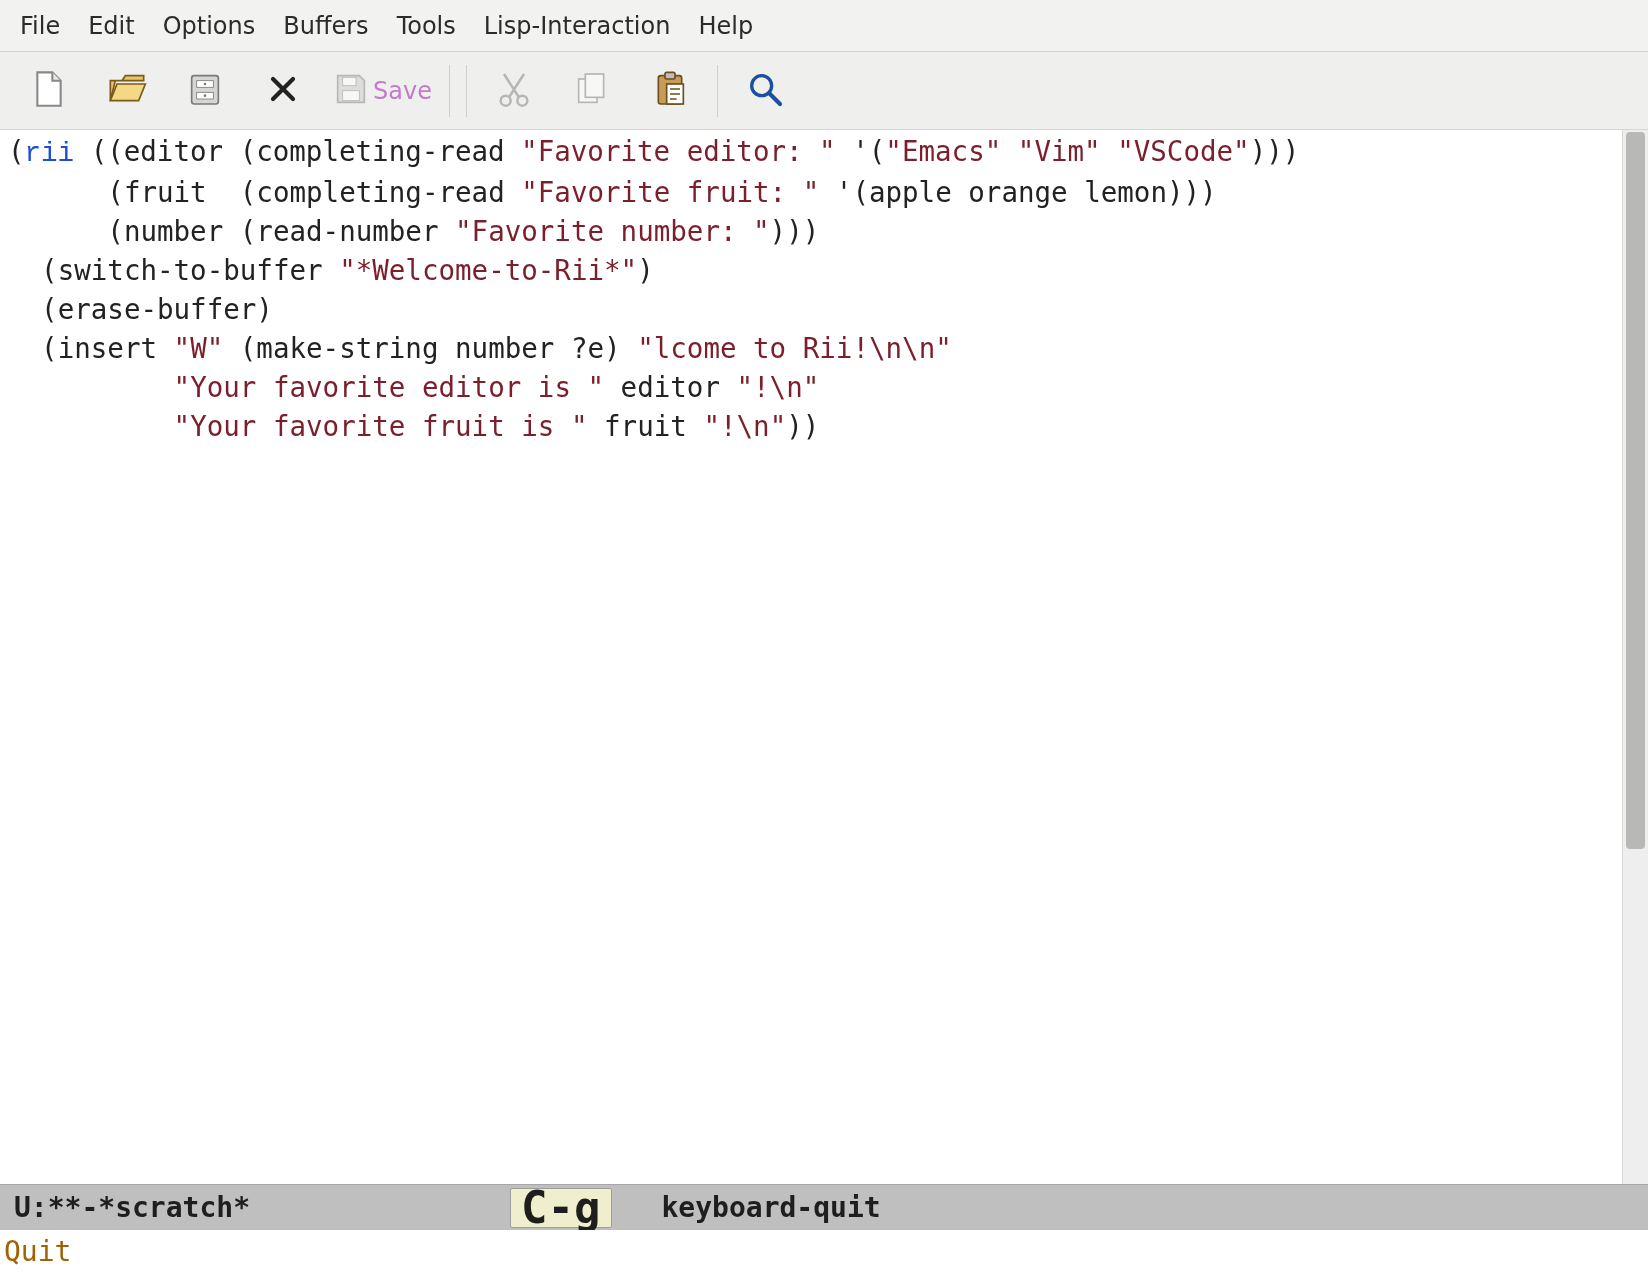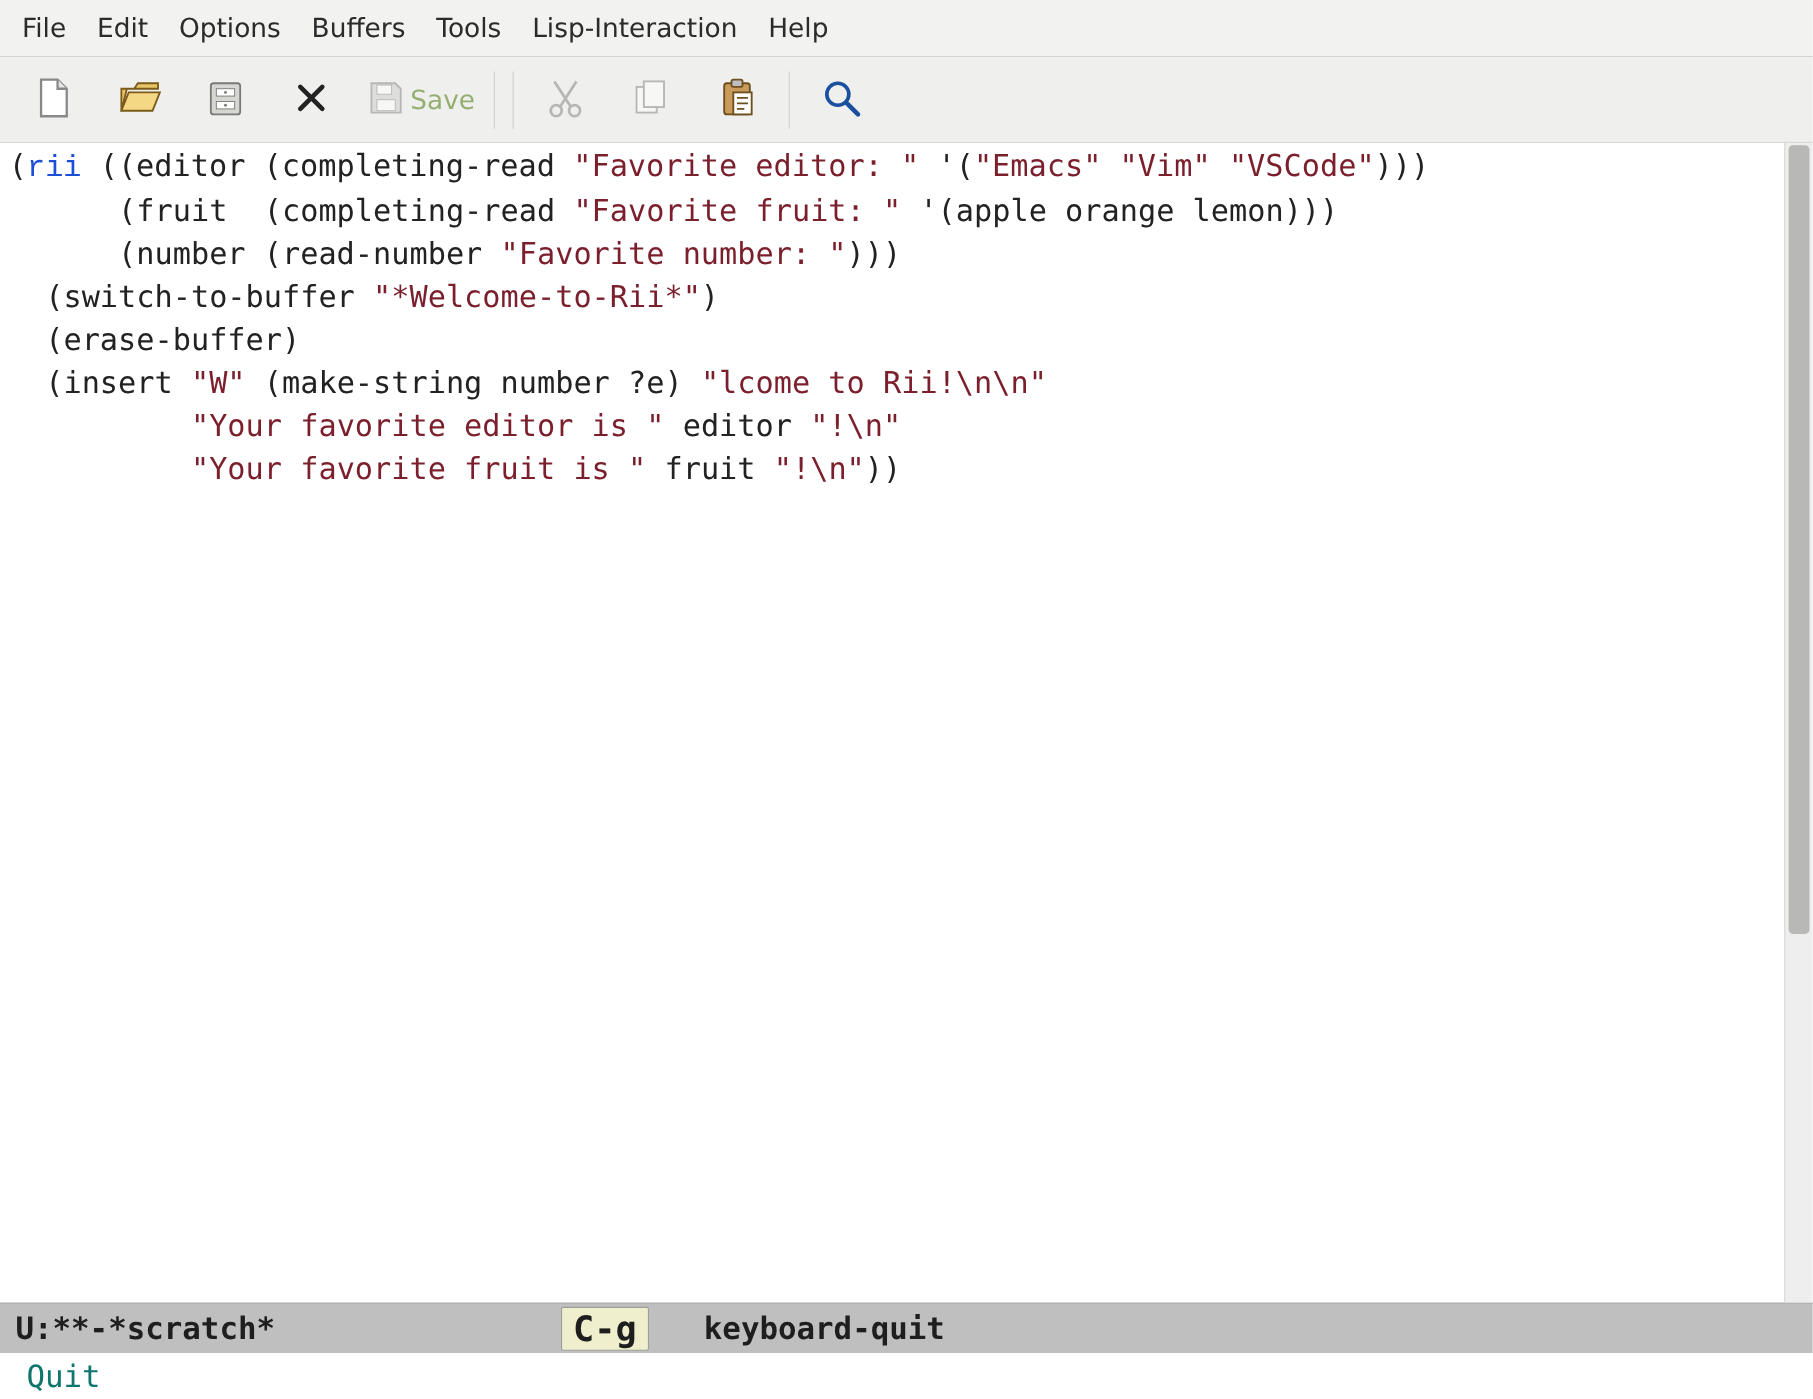--- a/index.html
+++ b/index.html
@@ -43,21 +43,21 @@
       justify-content: center;
       min-width: 78px;
       height: 70px;
       border: 1px solid transparent;
       border-radius: 4px;
       cursor: pointer;
       gap: 2px;
       padding: 0 8px;
     }
     .tool svg { width: 40px; height: 40px; }
-    .tool-label { font-size: 24px; color: #4d7c0f; }
+    .tool-label { font-size: 24px; color: #a21caf; }
     .tool.disabled { opacity: 0.55; cursor: default; }
     .tool-sep {
       width: 1px; height: 52px;
       background: #cfcfcd;
       margin: 0 8px;
     }
 
     
     .editor-wrap {
       flex: 1;
@@ -107,33 +107,33 @@
     }
     .modeline .ml-left   { flex: 0 0 auto; }
     .modeline .ml-buffer { flex: 0 0 auto; }
     .modeline .ml-gap1   { flex: 0 0 260px; }
     .modeline .ml-key {
       flex: 0 0 auto;
       background: #efefcd;
       padding: 3px 10px;
       border: 1px solid #9e9e9c;
       border-radius: 2px;
-      font-size: 32px;
+      font-size: 44px;
       line-height: 32px;
     }
     .modeline .ml-cmd { flex: 0 0 auto; margin-left: 50px; }
 
     
     .minibuffer {
       height: 42px;
       background: #ffffff;
       font-family: "DejaVu Sans Mono", "Liberation Mono", monospace;
       font-size: 28px;
-      color: #0f766e;
-      padding-left: 24px;
+      color: #a16207;
+      padding-left: 4px;
       display: flex;
       align-items: center;
     }
   </style>
 </head>
 <body>
 
 <div class="menubar">
   <div class="menu-item">File</div>
   <div class="menu-item">Edit</div>

